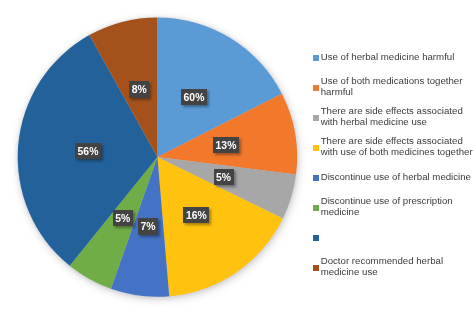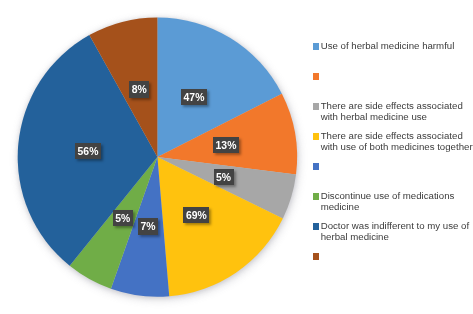--- a/index.html
+++ b/index.html
@@ -7,21 +7,21 @@
   body{width:473px;height:314px;background:#ffffff;overflow:hidden;
        font-family:"Liberation Sans",sans-serif;}
   #root{position:relative;width:473px;height:314px;background:#fff;}
   #pie{position:absolute;left:0;top:0;width:473px;height:314px;}
   #halo{position:absolute;left:0;top:0;width:473px;height:314px;}
   .dlabel{position:absolute;background:#434343;color:#ffffff;
           font-weight:bold;font-size:10.4px;line-height:18.3px;height:16.6px;
           padding:0 2.6px;text-align:center;letter-spacing:0px;
           box-shadow:2px 2px 2.5px rgba(0,0,0,0.35);}
   #legend{position:absolute;left:312.8px;top:43px;width:175px;}
-  .lrow{position:absolute;left:0;display:flex;align-items:flex-start;height:30px;}
+  .lrow{position:absolute;left:0;display:flex;align-items:center;height:30px;}
   .lmark{width:6.5px;height:6.5px;flex:0 0 6.5px;margin-top:0.3px;}
   .ltext{font-size:9.67px;line-height:11.3px;color:#3b3b3b;margin-left:1.4px;
          margin-top:-3.2px;white-space:pre-line;}
 </style>
 </head>
 <body>
 
 <div id="root">
   <svg id="halo" viewBox="0 0 473 314">
     <defs>
@@ -40,58 +40,61 @@
       <path d="M157.4,157.1 L281.873611429115,93.6775271863853 A139.7,139.7 0 0 1 295.99842377363257,174.6090527289333 Z" fill="#F2782B"></path>
       <path d="M157.4,157.1 L295.99842377363257,174.6090527289333 A139.7,139.7 0 0 1 282.854452333758,218.55950202887135 Z" fill="#A7A7A7"></path>
       <path d="M157.4,157.1 L282.854452333758,218.55950202887135 A139.7,139.7 0 0 1 169.23556870324768,296.2977345845495 Z" fill="#FFC20E"></path>
       <path d="M157.4,157.1 L169.23556870324768,296.2977345845495 A139.7,139.7 0 0 1 110.90510963013882,288.83577786423314 Z" fill="#4472C4"></path>
       <path d="M157.4,157.1 L110.90510963013882,288.83577786423314 A139.7,139.7 0 0 1 69.71151682768917,265.85118352891317 Z" fill="#70AD47"></path>
       <path d="M157.4,157.1 L69.71151682768917,265.85118352891317 A139.7,139.7 0 0 1 89.33115743617103,35.105235063054195 Z" fill="#23619B"></path>
       <path d="M157.4,157.1 L89.33115743617103,35.105235063054195 A139.7,139.7 0 0 1 157.39999999999998,17.400000000000006 Z" fill="#A5511B"></path>
     </svg>
 
   <div id="labels">
-    <div class="dlabel" style="left:181px;top:88.5px">47%</div>
+    <div class="dlabel" style="left:181px;top:88.5px">60%</div>
     <div class="dlabel" style="left:213px;top:136.6px">13%</div>
     <div class="dlabel" style="left:213.5px;top:168.8px">5%</div>
-    <div class="dlabel" style="left:183.4px;top:206.7px">69%</div>
+    <div class="dlabel" style="left:183.4px;top:206.7px">16%</div>
     <div class="dlabel" style="left:138px;top:218px">7%</div>
     <div class="dlabel" style="left:112.6px;top:209.9px">5%</div>
     <div class="dlabel" style="left:75px;top:142.8px">56%</div>
     <div class="dlabel" style="left:129.1px;top:81.1px">8%</div>
   </div>
 
   <div id="legend">
     <div class="lrow" style="top:0px">
       <span class="lmark" style="background: rgb(91, 155, 213);"></span>
       <span class="ltext">Use of herbal medicine harmful</span>
     </div>
     <div class="lrow" style="top:30px">
       <span class="lmark" style="background: rgb(242, 120, 43);"></span>
+      <span class="ltext">Use of both medications together
+harmful</span>
     </div>
     <div class="lrow" style="top:60px">
       <span class="lmark" style="background: rgb(167, 167, 167);"></span>
       <span class="ltext">There are side effects associated
 with herbal medicine use</span>
     </div>
     <div class="lrow" style="top:90px">
       <span class="lmark" style="background: rgb(255, 194, 14);"></span>
       <span class="ltext">There are side effects associated
 with use of both medicines together</span>
     </div>
     <div class="lrow" style="top:120px">
       <span class="lmark" style="background: rgb(68, 114, 196);"></span>
+      <span class="ltext">Discontinue use of herbal medicine</span>
     </div>
     <div class="lrow" style="top:150px">
       <span class="lmark" style="background: rgb(112, 173, 71);"></span>
-      <span class="ltext">Discontinue use of medications
+      <span class="ltext">Discontinue use of prescription
 medicine</span>
     </div>
     <div class="lrow" style="top:180px">
       <span class="lmark" style="background: rgb(35, 97, 155);"></span>
-      <span class="ltext">Doctor was indifferent to my use of
-herbal medicine</span>
     </div>
     <div class="lrow" style="top:210px">
       <span class="lmark" style="background: rgb(165, 81, 27);"></span>
+      <span class="ltext">Doctor recommended herbal
+medicine use</span>
     </div>
   </div>
 </div>
 
 </body></html>

